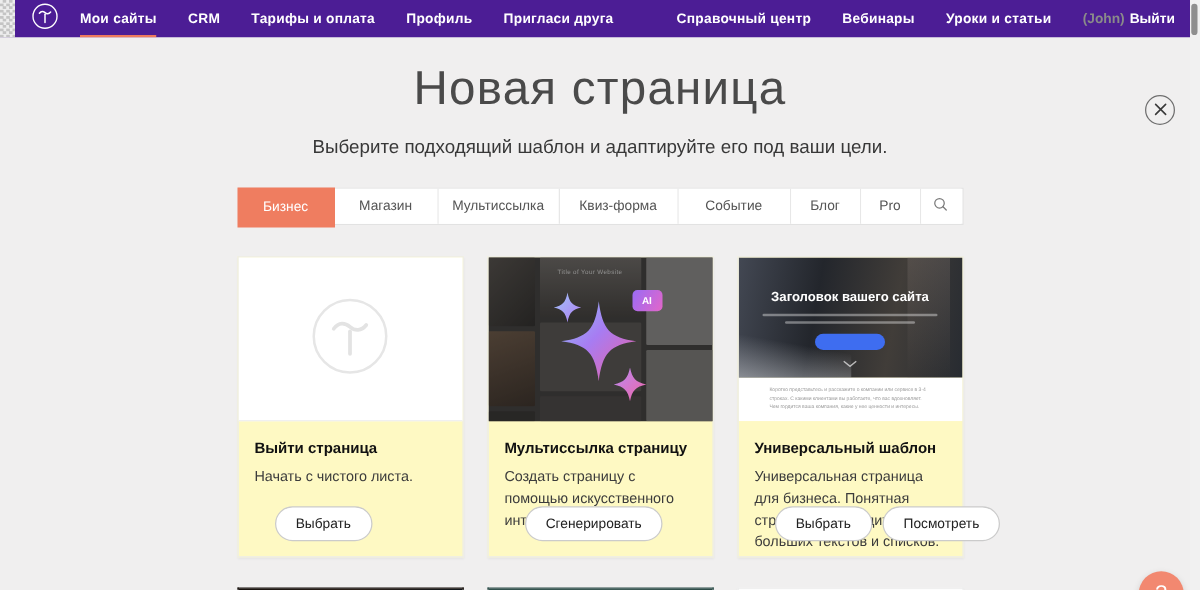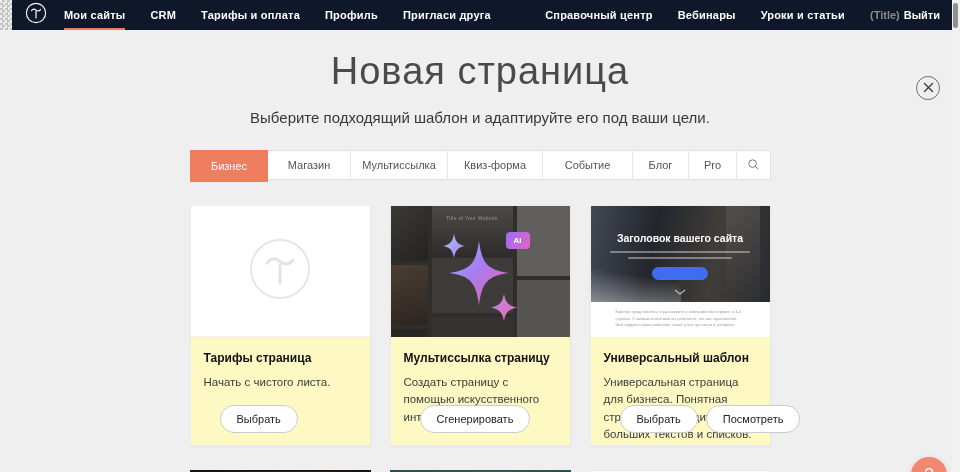--- a/index.html
+++ b/index.html
@@ -1,20 +1,20 @@
 <!DOCTYPE html>
 <html><head>
 <meta charset="utf-8">
 <style>
   * { margin:0; padding:0; box-sizing:border-box; }
   html,body { width:960px; height:472px; overflow:hidden; }
   body { font-family:"Liberation Sans", sans-serif; background:#f0efef; position:relative; }
 
   
-  .topbar { position:relative; height:30px; background:#0f172a; display:flex; align-items:center; }
+  .topbar { position:relative; height:30px; background:#4c1d95; display:flex; align-items:center; }
   .edge-texture { position:absolute; left:0; top:0; width:12px; height:30px;
     background:repeating-conic-gradient(#c4c4c4 0% 25%, #ededed 0% 50%);
     background-size:5px 5px; }
   .logo-wrap { margin-left:25px; margin-right:17px; display:flex; align-items:center; }
   .nav-left, .nav-right { display:flex; align-items:center; height:30px; }
   .nav-item { position:relative; height:30px; display:flex; align-items:center;
     color:#fff; font-size:11px; font-weight:700; letter-spacing:.2px; margin-right:25px; cursor:pointer; }
   .nav-item.active::after { content:""; position:absolute; left:0; right:0; bottom:0; height:2px; background:#ee7a5c; }
   .nav-right { margin-left:auto; margin-right:20px; }
   .nav-right .nav-item { margin-right:0; margin-left:25px; font-weight:700; }
@@ -27,21 +27,21 @@
   .scrollbar-thumb { position:absolute; top:3px; left:1px; width:5px; height:25px; background:#8f8f8f; border-radius:3px; }
 
   
   .modal { position:relative; height:472px; background:#f0efef; }
   .close-btn { position:absolute; top:46px; right:20px; width:24px; height:24px; border-radius:50%;
     border:1.5px solid #6f6f6f; background:transparent; display:flex; align-items:center; justify-content:center; cursor:pointer; }
   .page-title { padding-top:20px; text-align:center; font-size:38px; font-weight:400; color:#4a4a4a; letter-spacing:1px; }
   .page-subtitle { margin-top:16px; text-align:center; font-size:15px; color:#383838; }
 
   
-  .tabs { width:581px; margin:24px auto 0; display:flex; border:1px solid #e2e2e2; background:#fff; height:30px;justify-content:center; }
+  .tabs { width:581px; margin:24px auto 0; display:flex; border:1px solid #e2e2e2; background:#fff; height:30px; }
   .tab { display:flex; align-items:center; justify-content:center; font-size:11px; color:#555;
     border-right:1px solid #e7e7e7; background:#fff; cursor:pointer; height:100%; }
   .tab:last-child { border-right:none; }
   .tab.active { background:#ef7d60; color:#fff; border-right:none; margin:-1px 0 -1px -1px; height:32px; }
 
   
   .cards { width:581px; margin:25px auto 0; display:flex; gap:19px; }
   .card { width:181px; height:241px; background:#fef9c3; border:1px solid #ebebeb;
     box-shadow:0 1px 2px rgba(0,0,0,.05); position:relative; }
   .preview { position:relative; height:131px; overflow:hidden; }
@@ -122,21 +122,21 @@
     <div class="nav-item">CRM</div>
     <div class="nav-item">Тарифы и оплата</div>
     <div class="nav-item">Профиль</div>
     <div class="nav-item">Пригласи друга</div>
   </nav>
   <nav class="nav-right">
     <div class="nav-item">Справочный центр</div>
     <div class="nav-item">Вебинары</div>
     <div class="nav-item">Уроки и статьи</div>
     <div class="user-chunk">
-      <span class="user-name">(Title)</span>
+      <span class="user-name">(John)</span>
       <span class="logout">Выйти</span>
     </div>
   </nav>
 </header>
 
 <div class="scrollbar-track">
   <div class="scrollbar-thumb"></div>
 </div>
 
 <main class="modal">
@@ -176,21 +176,21 @@
       <div class="preview blank-preview">
         <span>
           <svg width="62" height="62" viewBox="0 0 62 62">
             <circle cx="31" cy="31" r="29" fill="none" stroke="#e6e6e6" stroke-width="2"></circle>
             <path d="M18 25 C 22 19.5, 27 20, 31 23.5 C 35 27, 40 27, 44 22" fill="none" stroke="#e3e3e3" stroke-width="3" stroke-linecap="round"></path>
             <path d="M31 27 L 31 45" stroke="#e3e3e3" stroke-width="3" stroke-linecap="round"></path>
           </svg>
         </span>
       </div>
       <div class="card-info">
-        <div class="card-title">Тарифы страница</div>
+        <div class="card-title">Выйти страница</div>
         <div class="card-desc">Начать с чистого листа.</div>
         <div class="card-actions">
           <button class="pill-btn">Выбрать</button>
         </div>
       </div>
     </div>
 
     <div class="card">
       <div class="preview collage">
         <div class="box b1"></div>

